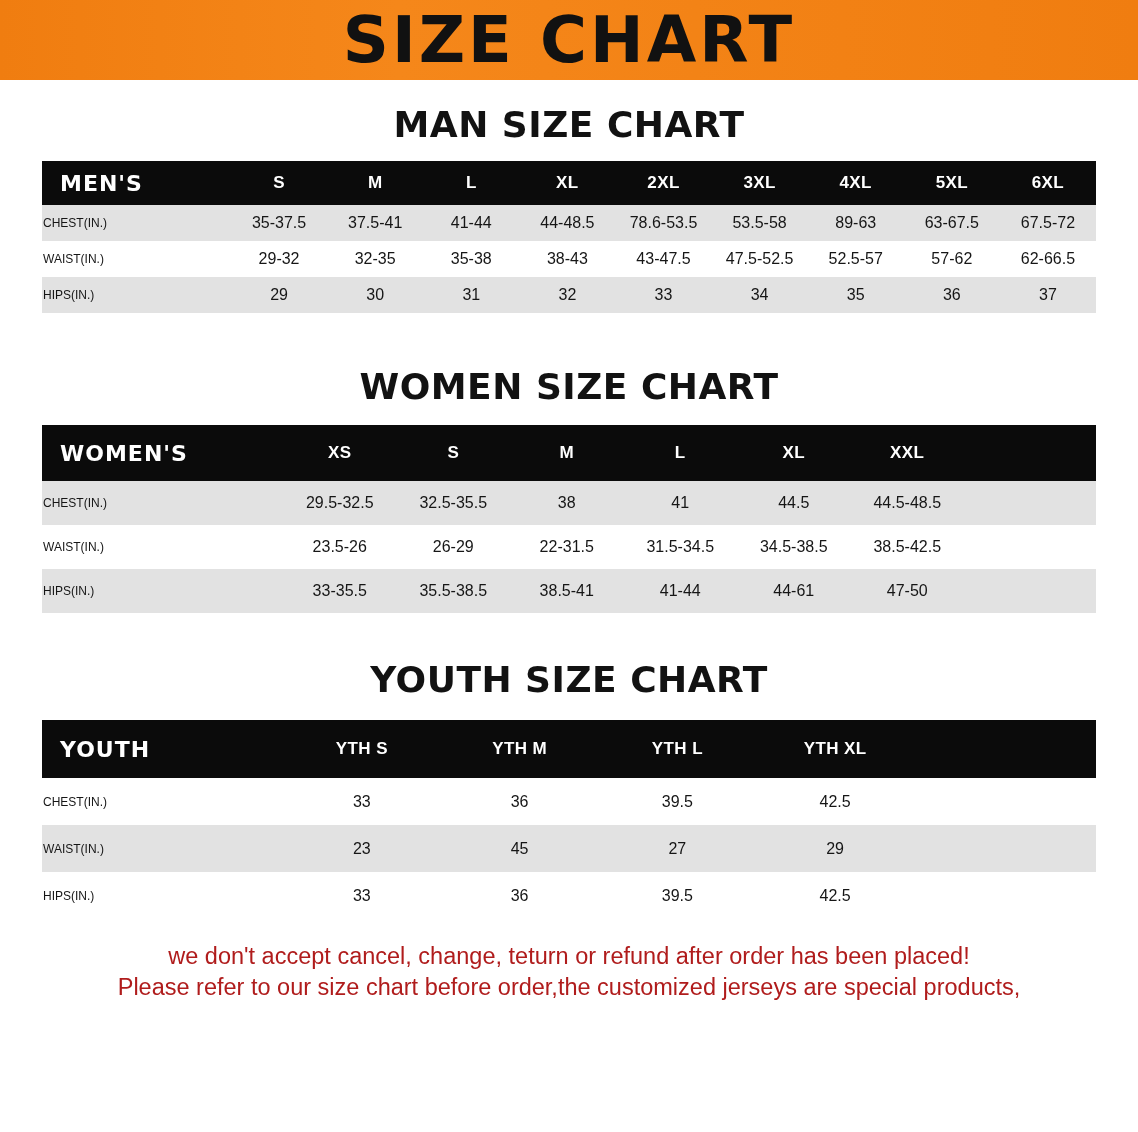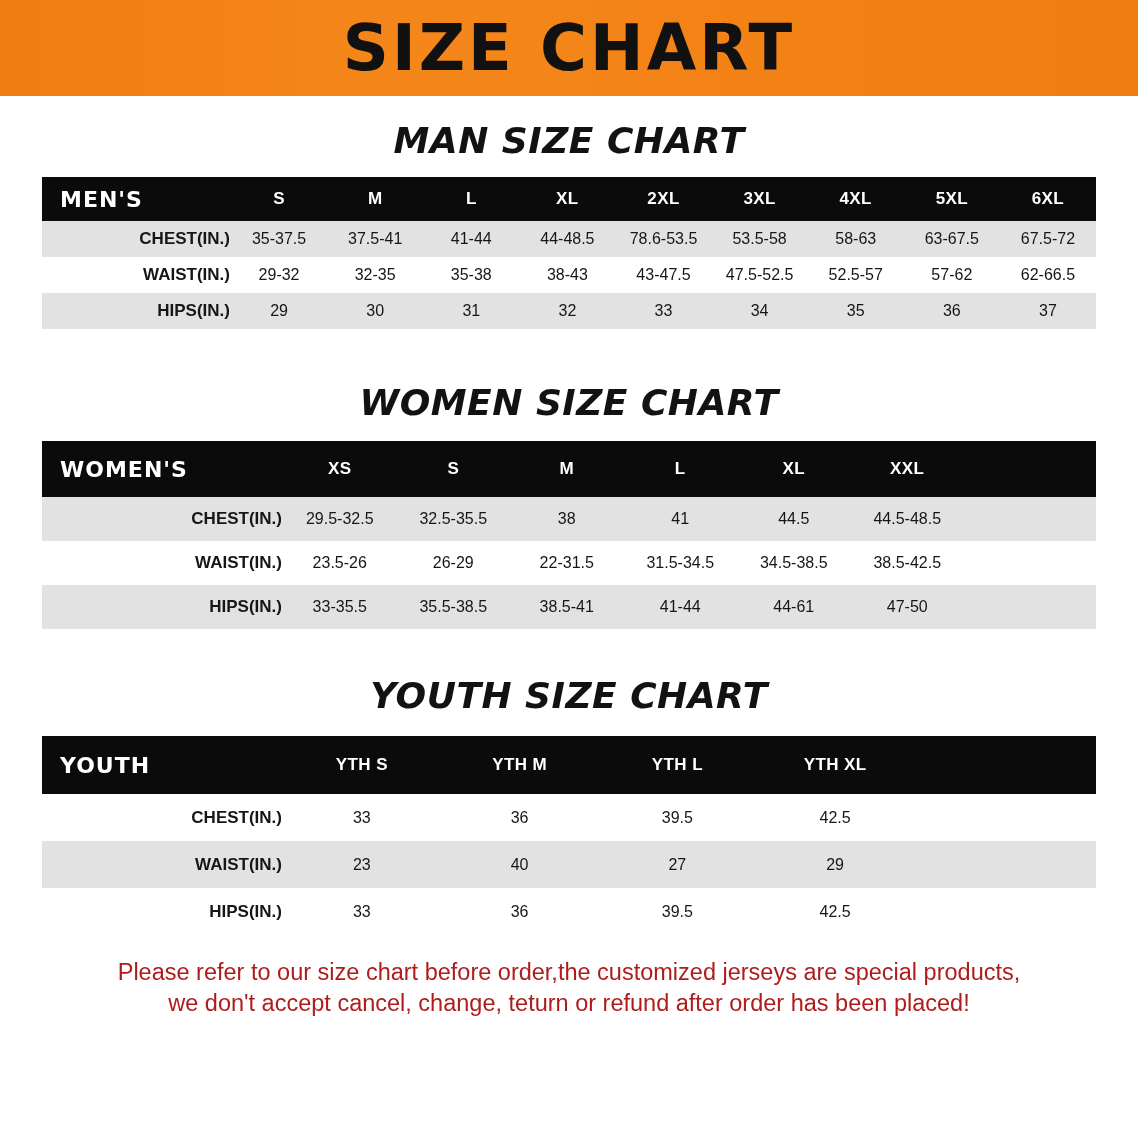--- a/index.html
+++ b/index.html
@@ -16,21 +16,21 @@
   .page {
     position: relative;
     width: 1138px;
     height: 1132px;
     background: #ffffff;
   }
 
   
   .banner {
     width: 100%;
-    height: 96px;
+    height: 80px;
     background: linear-gradient(90deg, #f07d10 0%, #f5871a 35%, #f07d10 100%);
     display: flex;
     align-items: center;
     justify-content: center;
     box-sizing: border-box;
   }
   .banner-title {
     font-family: "DejaVu Sans", sans-serif;
     font-weight: bold;
     font-size: 64px;
@@ -41,21 +41,20 @@
   }
 
   
   .section-heading {
     text-align: center;
     font-family: "DejaVu Sans", sans-serif;
     font-weight: bold;
     font-size: 36px;
     color: #121212;
     letter-spacing: 0.5px;
-    font-style: italic;
   }
   .h-man    { margin-top: 24px; margin-bottom: 16px; }
   .h-women  { margin-top: 53px; margin-bottom: 18px; }
   .h-youth  { margin-top: 46px; margin-bottom: 20px; }
 
   
   .table-wrap {
     margin: 0 42px;
   }
   table.sizechart {
@@ -82,23 +81,22 @@
     margin-top: 20px;
   }
   table.sizechart thead th.corner {
     text-align: left;
     padding-left: 18px;
     font-family: "DejaVu Sans", sans-serif;
     font-size: 22px;
     letter-spacing: 1px;
   }
   table.sizechart tbody td.rowlabel {
-    text-align: right;
-    font-size: 17px;
-    font-weight: bold;
+    text-align: left;
+    font-size: 12px;
   }
   table.sizechart tbody td {
     font-size: 16px;
   }
   table.sizechart tbody tr.shade { background: #e2e2e2; }
   table.sizechart tbody tr.plain { background: #ffffff; }
 
   
   .men thead th { height: 42px; }
   .men tbody td { height: 34px; }
@@ -155,21 +153,21 @@
       </thead>
       <tbody>
         <tr class="shade">
           <td class="rowlabel">CHEST(IN.)</td>
           <td>35-37.5</td>
           <td>37.5-41</td>
           <td>41-44</td>
           <td>44-48.5</td>
           <td>78.6-53.5</td>
           <td>53.5-58</td>
-          <td>58-63</td>
+          <td>89-63</td>
           <td>63-67.5</td>
           <td>67.5-72</td>
         </tr>
         <tr class="plain">
           <td class="rowlabel">WAIST(IN.)</td>
           <td>29-32</td>
           <td>32-35</td>
           <td>35-38</td>
           <td>38-43</td>
           <td>43-47.5</td>
@@ -262,35 +260,35 @@
           <td class="rowlabel">CHEST(IN.)</td>
           <td>33</td>
           <td>36</td>
           <td>39.5</td>
           <td>42.5</td>
           <td></td>
         </tr>
         <tr class="shade">
           <td class="rowlabel">WAIST(IN.)</td>
           <td>23</td>
-          <td>40</td>
+          <td>45</td>
           <td>27</td>
           <td>29</td>
           <td></td>
         </tr>
         <tr class="plain">
           <td class="rowlabel">HIPS(IN.)</td>
           <td>33</td>
           <td>36</td>
           <td>39.5</td>
           <td>42.5</td>
           <td></td>
         </tr>
       </tbody>
     </table>
   </div>
 
   <div class="note">
+    <span class="line">we don't accept cancel, change, teturn or refund after order has been placed!</span>
     <span class="line">Please refer to our size chart before order,the customized jerseys are special products,</span>
-    <span class="line">we don't accept cancel, change, teturn or refund after order has been placed!</span>
   </div>
 
 </div>
 
 </body></html>

